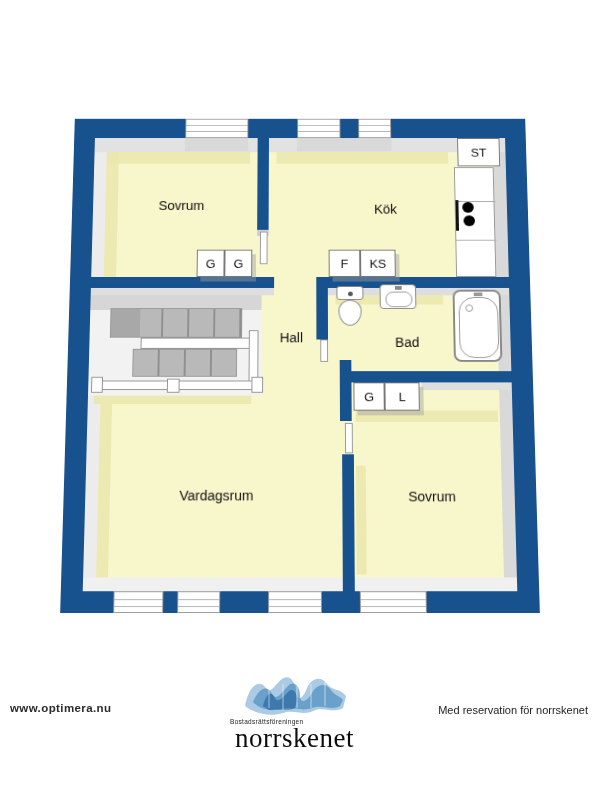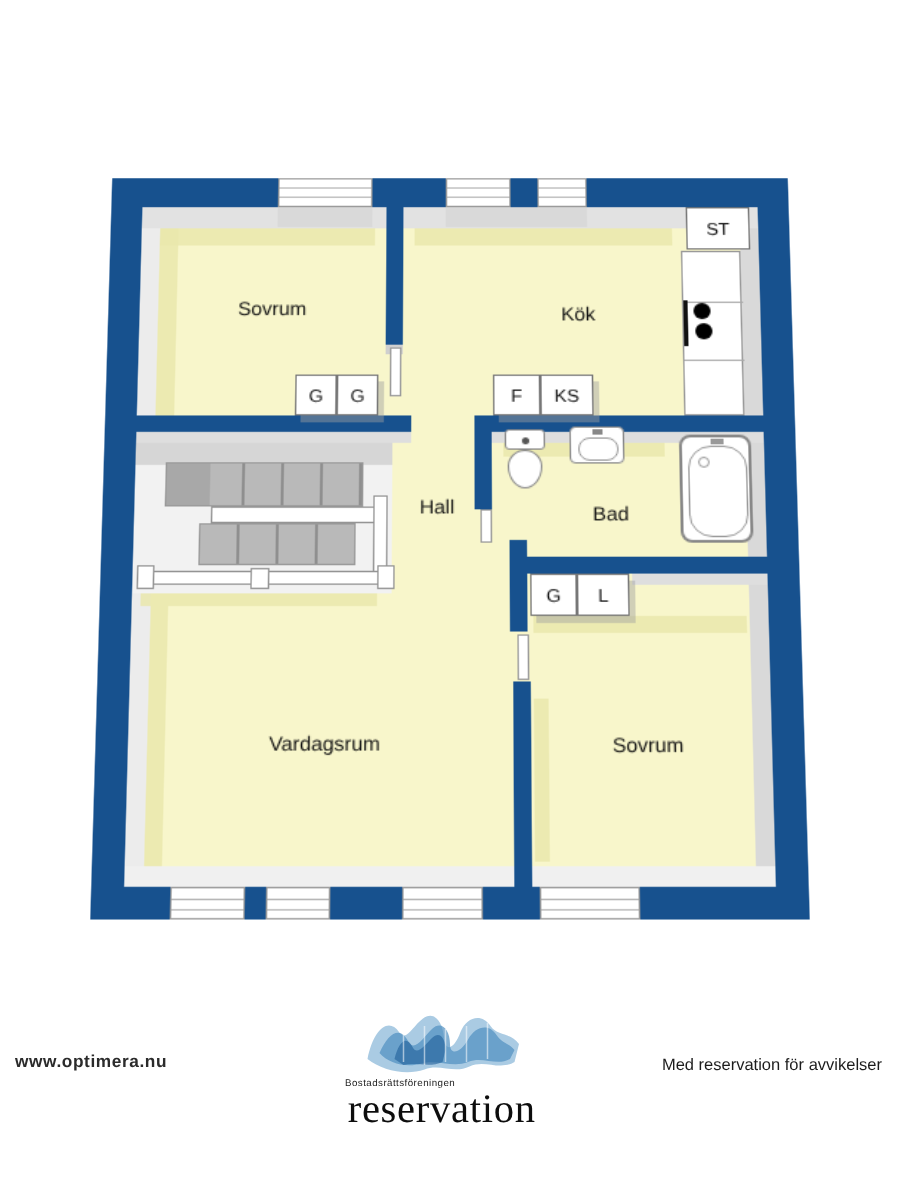--- a/index.html
+++ b/index.html
@@ -192,17 +192,17 @@
       <path d="M24,34 C27,22 32,18 36,26 C39,32 44,25 49,20 C54,15 58,20 58,28 L56,36 C48,40 38,36 30,38 Z" fill="#1f5f99" opacity="0.6"></path>
       <g stroke="#ffffff" stroke-width="1" opacity="0.55">
         <line x1="30" y1="16" x2="30" y2="36"></line>
           <line x1="44" y1="12" x2="44" y2="38"></line>
         <line x1="58" y1="14" x2="58" y2="36"></line>
           <line x1="72" y1="12" x2="72" y2="36"></line>
         <line x1="86" y1="10" x2="86" y2="34"></line>
       </g>
     </svg>
     <div class="logo-small">Bostadsrättsföreningen</div>
-    <div class="logo-large">reservation</div>
+    <div class="logo-large">norrskenet</div>
   </div>
 
-  <div class="disclaimer">Med reservation för avvikelser</div>
+  <div class="disclaimer">Med reservation för norrskenet</div>
 </div>
 
 </body></html>

